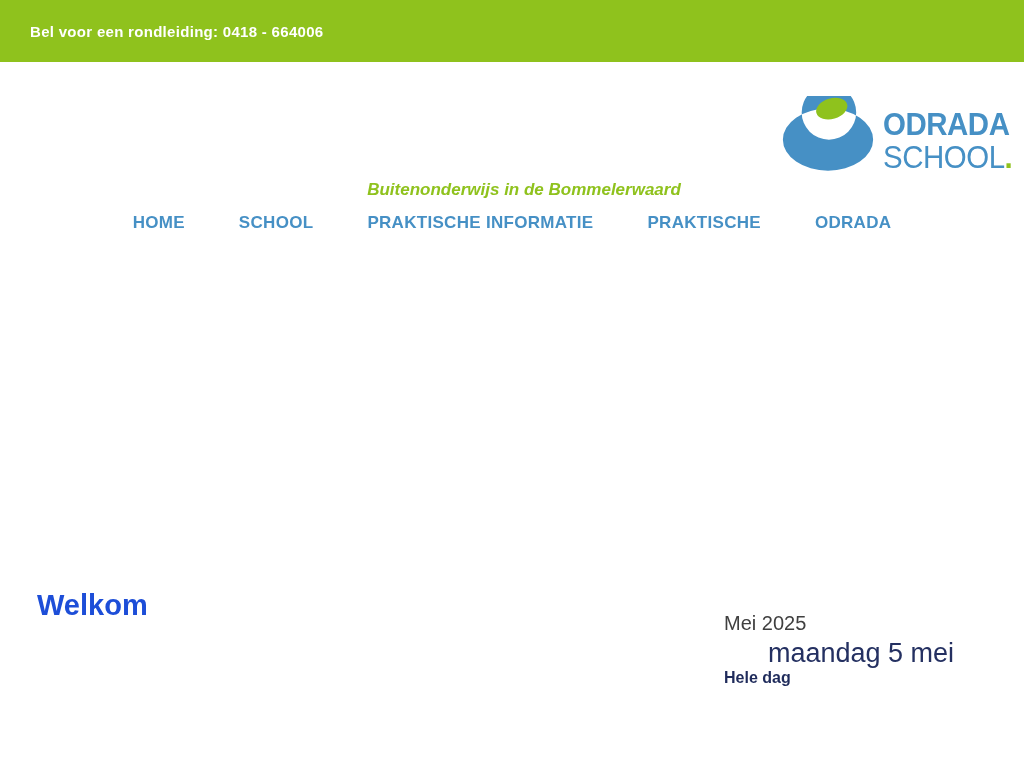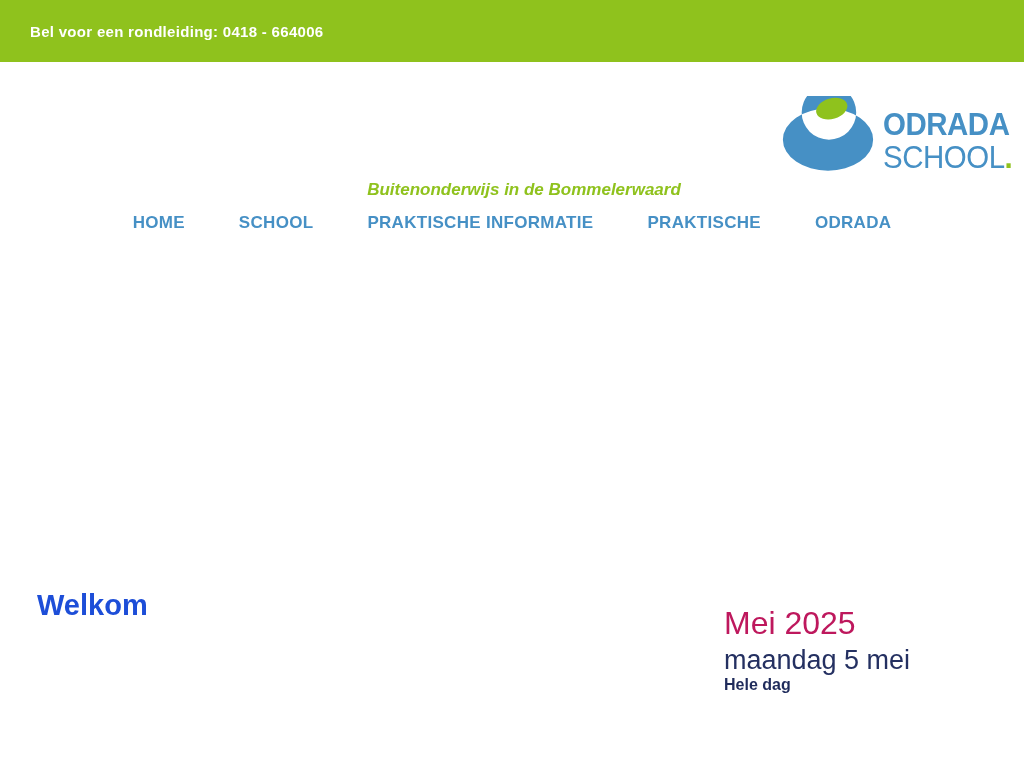--- a/index.html
+++ b/index.html
@@ -99,31 +99,31 @@
   }
   .welcome-text b { color: #2b3766; }
   .col-right { width: 263px; padding-top: 19px; }
   .cal-title {
     color: #1f2b5b;
     font-size: 25px;
     font-weight: bold;
     margin-bottom: 51px;
   }
   .cal-month {
-    color: #be185d;
-    font-size: 32px;
+    color: #404040;
+    font-size: 20px;
     font-weight: normal;
     line-height: 30px;
-    margin-bottom: 7px;
   }
   .cal-day {
     color: #243061;
     font-size: 27px;
     font-weight: normal;
     line-height: 30px;
+    margin-left: 44px;
   }
   .cal-allday {
     color: #1f2b5b;
     font-size: 16px;
     font-weight: bold;
     margin-top: 1px;
   }
 </style>
 </head>
 <body>

